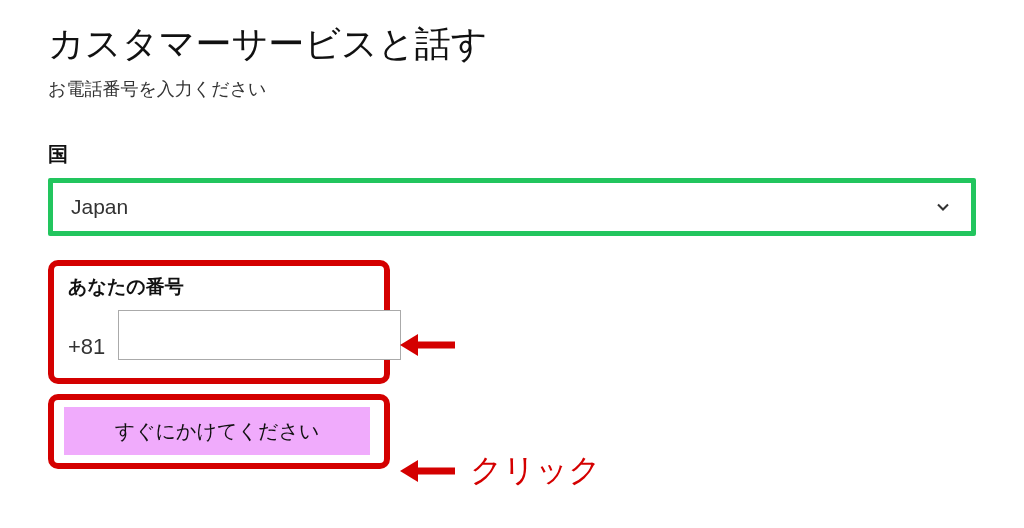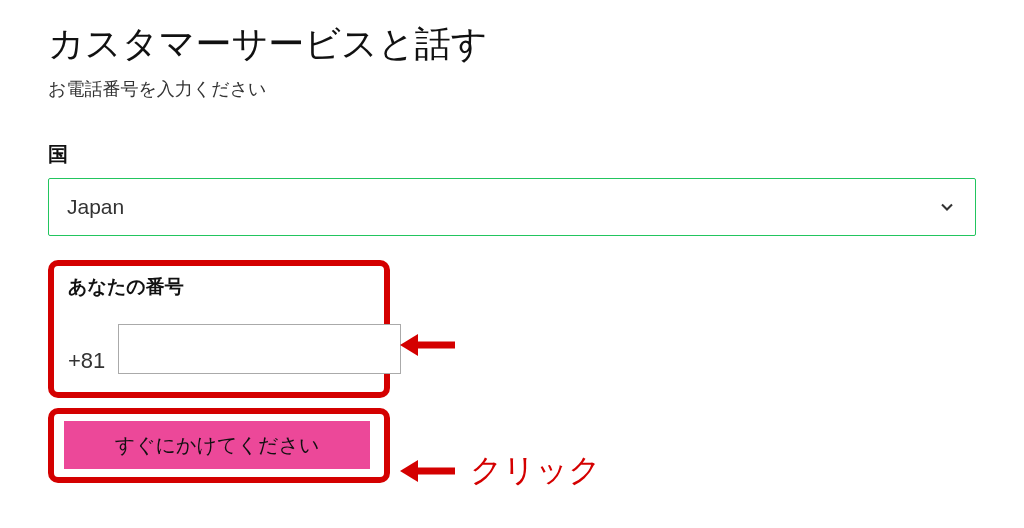--- a/index.html
+++ b/index.html
@@ -25,21 +25,21 @@
     }
     .country-label {
       font-size: 20px;
       font-weight: 700;
       color: #111;
       margin-bottom: 10px;
     }
     .country-select {
       position: relative;
       width: 100%;
-      border: 1px solid #22c55e;
+      border: 5px solid #22c55e;
       border-radius: 2px;
       height: 58px;
       display: flex;
       align-items: center;
       padding: 0 18px;
       font-size: 21px;
       color: #333;
       background: #fff;
       cursor: pointer;
       margin-bottom: 24px;
@@ -56,21 +56,21 @@
       position: relative;
     }
     .phone-block {
       width: 342px;
       padding: 8px 18px 18px 14px;
     }
     .phone-label {
       font-size: 19px;
       font-weight: 700;
       color: #111;
-      margin-bottom: 24px;
+      margin-bottom: 10px;
     }
     .phone-row {
       display: flex;
       align-items: flex-end;
     }
     .phone-prefix {
       font-size: 22px;
       color: #333;
       min-width: 50px;
     }
@@ -83,21 +83,21 @@
       padding: 0 8px;
     }
     .call-block {
       width: 342px;
       padding: 7px 6px 8px 10px;
       margin-top: 10px;
     }
     .call-button {
       width: 100%;
       height: 48px;
-      background: #ec4899;
+      background: #f0abfc;
       border: none;
       border-right: 8px solid #ffffff;
       font-size: 20px;
       color: #111;
       cursor: pointer;
       font-family: inherit;
     }
     
     .helper {
       position: absolute;

